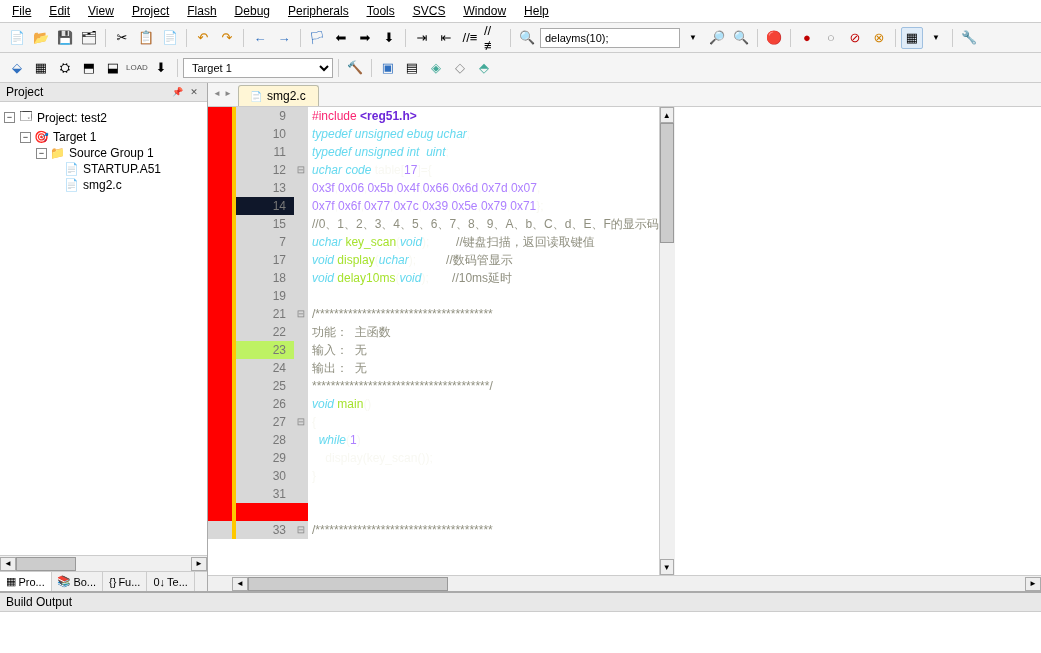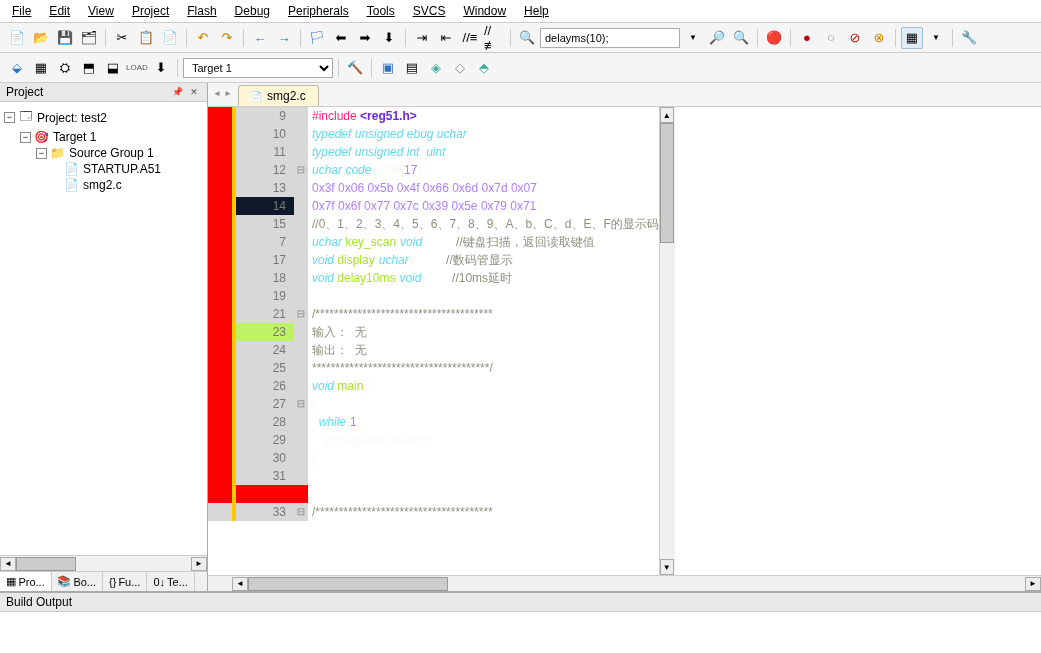--- a/index.html
+++ b/index.html
@@ -298,20 +298,27 @@
             <div class="code-line">
               <div style="width:24px;background:#ff0000;flex-shrink:0"></div>
               <div style="width:4px;background:#ffc800;flex-shrink:0"></div>
               <div class="ln" style="background:#d8d8d8;color:#777">21</div>
               <div class="fold" style="background:#d8d8d8">⊟</div>
               <div class="code"><span class="k-comment">/**************************************</span></div>
             </div>
             <div class="code-line">
               <div style="width:24px;background:#ff0000;flex-shrink:0"></div>
               <div style="width:4px;background:#ffc800;flex-shrink:0"></div>
+              <div class="ln" style="background:#d8d8d8;color:#777">22</div>
+              <div class="fold" style="background:#d8d8d8"></div>
+              <div class="code"><span class="k-comment">功能：  主函数</span></div>
+            </div>
+            <div class="code-line">
+              <div style="width:24px;background:#ff0000;flex-shrink:0"></div>
+              <div style="width:4px;background:#ffc800;flex-shrink:0"></div>
               <div class="ln" style="background:#bef264;color:#777">23</div>
               <div class="fold" style="background:#d8d8d8"></div>
               <div class="code"><span class="k-comment">输入：  无</span></div>
             </div>
             <div class="code-line">
               <div style="width:24px;background:#ff0000;flex-shrink:0"></div>
               <div style="width:4px;background:#ffc800;flex-shrink:0"></div>
               <div class="ln" style="background:#d8d8d8;color:#777">24</div>
               <div class="fold" style="background:#d8d8d8"></div>
               <div class="code"><span class="k-comment">输出：  无</span></div>

